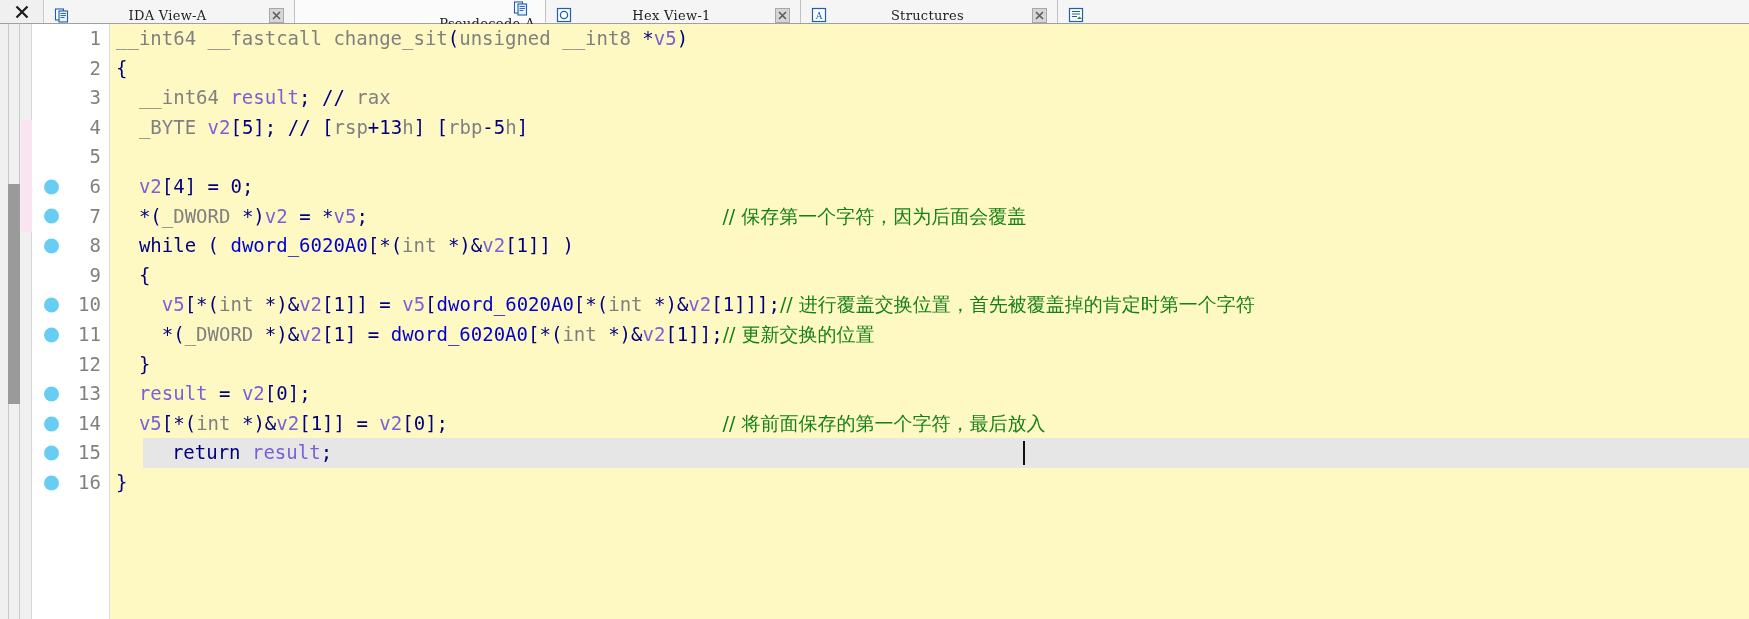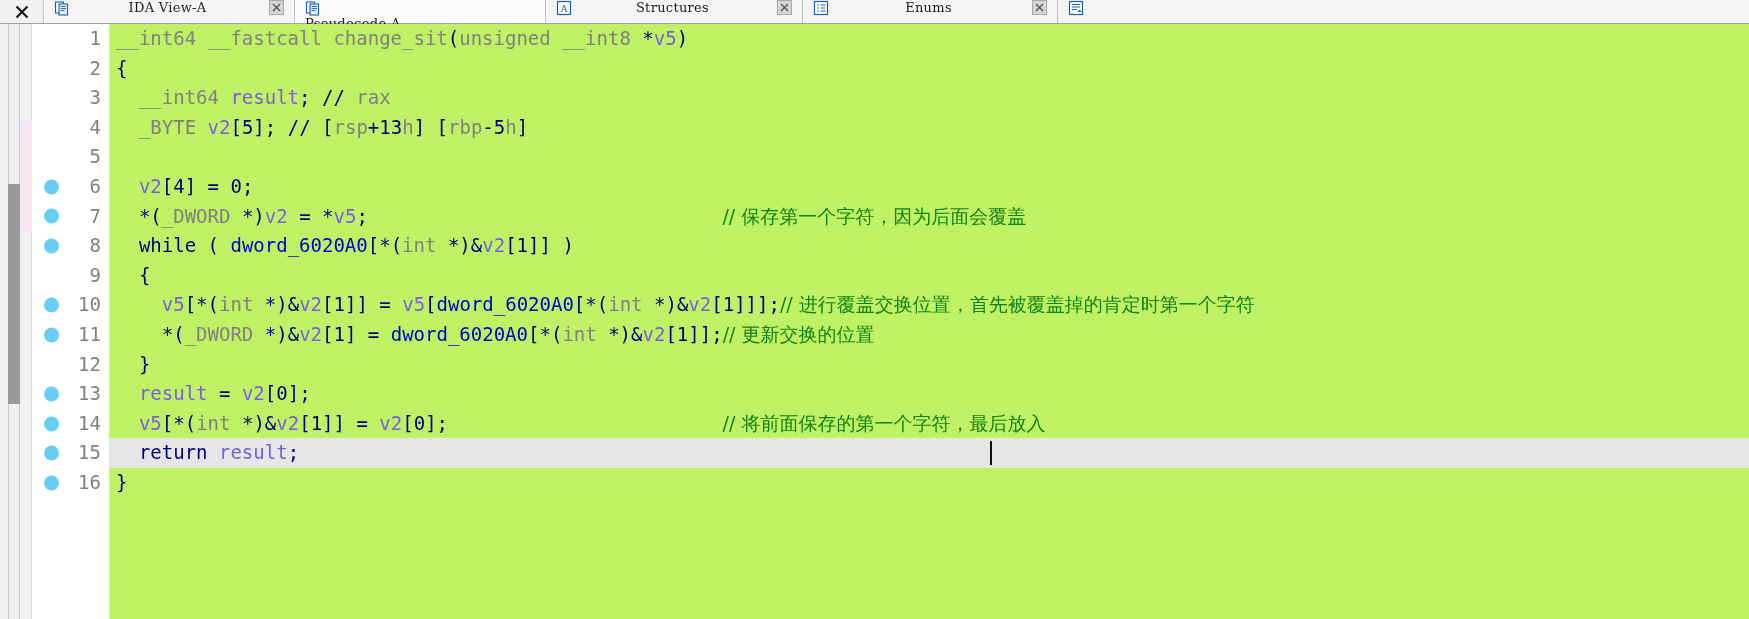--- a/index.html
+++ b/index.html
@@ -22,21 +22,21 @@
   }
   .winclose{
     width:44px;
     display:flex;align-items:center;justify-content:center;
     background:#f0f0f0;
     border-right:1px solid #c8c8c8;
     box-sizing:border-box;
   }
   .winclose svg{display:block;}
   .tab{
-    display:flex;align-items:flex-start;
+    display:flex;align-items:flex-end;
     padding:0 10px 0 10px;
     background:#f5f5f5;
     border-right:1px solid #c0c0c0;
     box-sizing:border-box;
     position:relative;
     min-width:0;
   }
   .tab.active{
     background:#fbfbfb;
     border-bottom:1px solid #fbfbfb;
@@ -106,21 +106,21 @@
     width:78px;flex:0 0 78px;
     background:#ffffff;
     position:relative;
     box-sizing:border-box;
     border-right:1px solid #dcdcdc;
   }
   .code{
     flex:1 1 auto;
     position:relative;
     overflow:hidden;
-    background:#bef264;
+    background:#fef9c3;
   }
   .row{
     height:29.6px;
     line-height:29.6px;
     white-space:pre;
     font-family:"DejaVu Sans Mono","Liberation Mono",monospace;
     font-size:19px;
     position:relative;
   }
   .gutter .row{
@@ -135,21 +135,21 @@
     transform:translateY(-50%);
     width:15px;height:15px;
     border-radius:50%;
     background:#68cdf2;
     display:block;
   }
   .code .row{
     padding-left:6px;
     box-sizing:border-box;
   }
-  .row.hl{background:#e6e6e6;}
+  .row.hl{background:#e6e6e6;margin-left:33px;}
   .code .row.hl::after{
     content:"";
     position:absolute;
     left:880px;top:3px;
     width:2px;height:24px;
     background:#101010;
   }
   
   .k   {color:#00007f;}           
   .typ {color:#808080;}           
@@ -190,45 +190,44 @@
       <rect x="5" y="4" width="8.5" height="11" fill="#e8f0fb" stroke="#1b5fb4" stroke-width="1.1"></rect>
       <path d="M6.5 6.5h5.5M6.5 8.5h5.5M6.5 10.5h4" stroke="#1b5fb4" stroke-width="0.9"></path>
     </svg>
     <span class="tlabel">Pseudocode-A</span>
     <svg class="tclose" viewBox="0 0 15 15">
       <rect x="0.5" y="0.5" width="14" height="14" fill="#e8543a" stroke="#b33b25"></rect>
       <path d="M4 4 L11 11 M11 4 L4 11" stroke="#ffffff" stroke-width="1.7" fill="none"></path>
     </svg>
   </div>
 
+  <div class="tab t2">
+    <svg class="ticon" viewBox="0 0 16 16">
+      <rect x="1.5" y="1.5" width="13" height="13" fill="#ffffff" stroke="#1b5fb4" stroke-width="1.2"></rect>
+      <circle cx="8" cy="8" r="3.6" fill="none" stroke="#1b5fb4" stroke-width="1.3"></circle>
+    </svg>
+    <span class="tlabel">Hex View-1</span>
+    <svg class="tclose" viewBox="0 0 15 15">
+      <rect x="0.5" y="0.5" width="14" height="14" fill="#d6d6d6" stroke="#a8a8a8"></rect>
+      <path d="M4 4 L11 11 M11 4 L4 11" stroke="#5a5a5a" stroke-width="1.5" fill="none"></path>
+    </svg>
+  </div>
 
   <div class="tab t3">
     <svg class="ticon" viewBox="0 0 16 16">
       <rect x="1.5" y="1.5" width="13" height="13" fill="#ffffff" stroke="#1b5fb4" stroke-width="1.2"></rect>
       <text x="8" y="12" font-size="10" text-anchor="middle" fill="#1b5fb4" font-family="serif">A</text>
     </svg>
     <span class="tlabel">Structures</span>
     <svg class="tclose" viewBox="0 0 15 15">
       <rect x="0.5" y="0.5" width="14" height="14" fill="#d6d6d6" stroke="#a8a8a8"></rect>
       <path d="M4 4 L11 11 M11 4 L4 11" stroke="#5a5a5a" stroke-width="1.5" fill="none"></path>
     </svg>
   </div>
 
-  <div class="tab t4">
-    <svg class="ticon" viewBox="0 0 16 16">
-      <rect x="1.5" y="1.5" width="13" height="13" fill="#ffffff" stroke="#1b5fb4" stroke-width="1.2"></rect>
-      <path d="M4 5h2M4 8h2M4 11h2" stroke="#2d8a2d" stroke-width="1.2"></path>
-      <path d="M7.5 5h5M7.5 8h5M7.5 11h5" stroke="#1b5fb4" stroke-width="1.1"></path>
-    </svg>
-    <span class="tlabel">Enums</span>
-    <svg class="tclose" viewBox="0 0 15 15">
-      <rect x="0.5" y="0.5" width="14" height="14" fill="#d6d6d6" stroke="#a8a8a8"></rect>
-      <path d="M4 4 L11 11 M11 4 L4 11" stroke="#5a5a5a" stroke-width="1.5" fill="none"></path>
-    </svg>
-  </div>
 
   <div class="tab t5">
     <svg class="ticon" viewBox="0 0 16 16">
       <rect x="1.5" y="1.5" width="13" height="13" fill="#ffffff" stroke="#1b5fb4" stroke-width="1.2"></rect>
       <path d="M4 4.5h8M4 7h8M4 9.5h5" stroke="#1b5fb4" stroke-width="1.1"></path>
       <path d="M9 12l2.5-2.5L14 12z" fill="#2d8a2d"></path>
     </svg>
   </div>
 </div>
 

